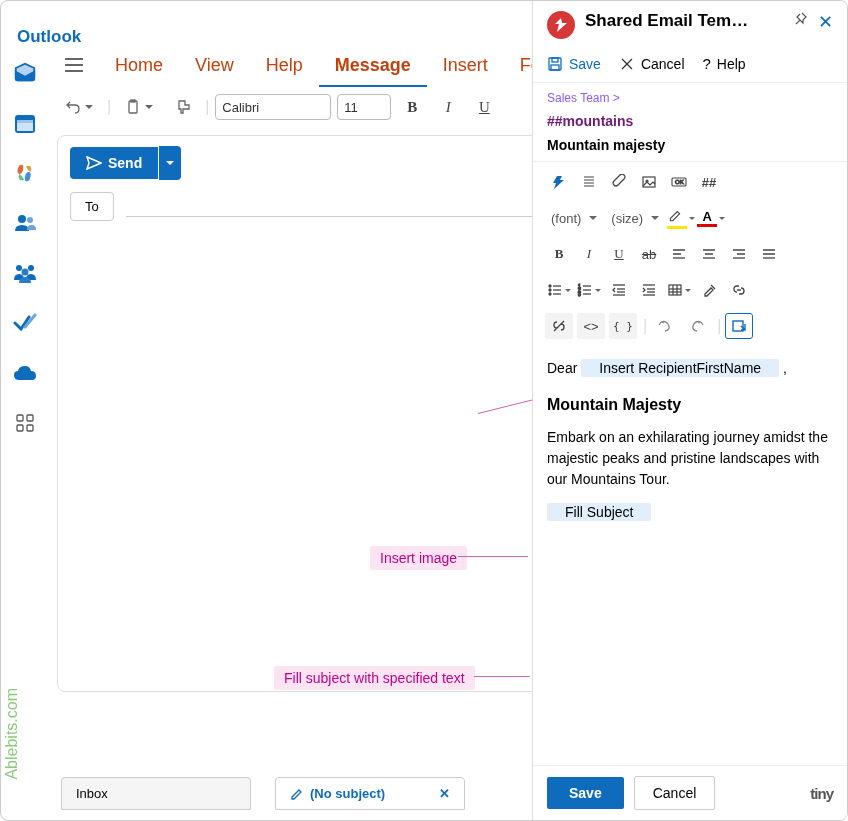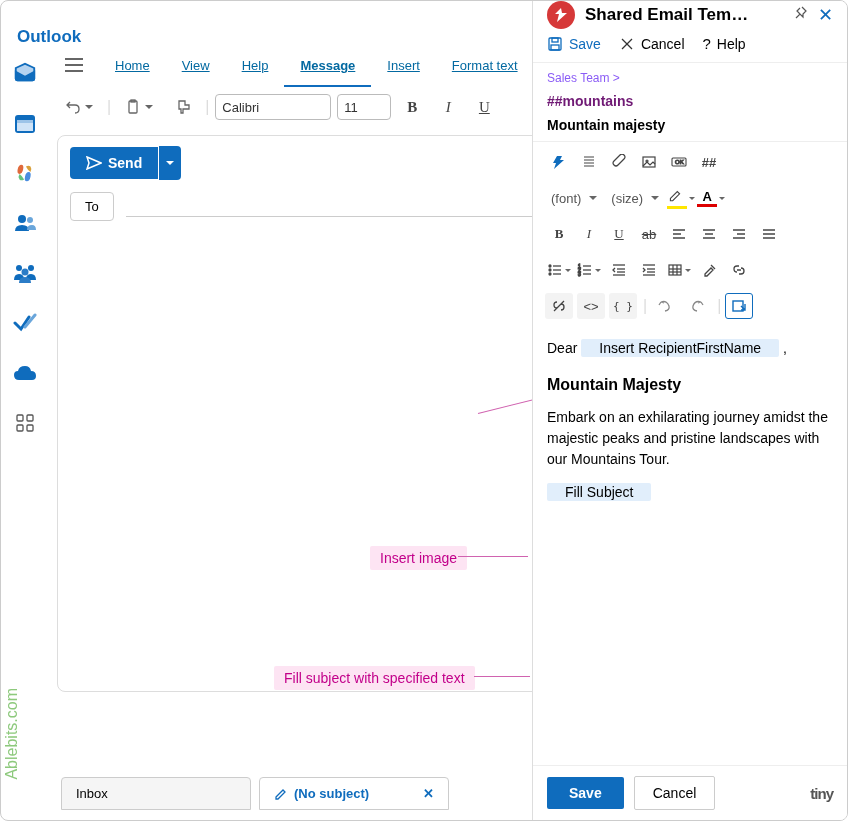--- a/index.html
+++ b/index.html
@@ -16,21 +16,21 @@
 .leftrail { position: absolute; left: 0; top: 46px; bottom: 0; width: 48px; display: flex; flex-direction: column; align-items: center; padding-top: 14px; gap: 26px; }
 .rail-icon { width: 24px; height: 24px; display: flex; align-items: center; justify-content: center; cursor: pointer; }
 .watermark { position: absolute; left: 2px; bottom: 40px; writing-mode: vertical-rl; transform: rotate(180deg); color: #8dc97c; font-size: 16px; font-weight: 500; }
 
 
 .main { position: absolute; left: 48px; top: 46px; right: 0; bottom: 0; }
 
 
 .ribbon-tabs { height: 40px; display: flex; align-items: center; gap: 0; border-bottom: 1px solid transparent; }
 .hamburger { padding: 0 16px; cursor: pointer; }
-.rtab { padding: 0 16px; font-size: 13px; color: #0369a1; cursor: pointer; height: 40px; display: flex; align-items: center; border-bottom: 2px solid transparent; text-decoration: underline; }
+.rtab { padding: 0 16px; font-size: 18px; color: #c2410c; cursor: pointer; height: 40px; display: flex; align-items: center; border-bottom: 2px solid transparent; }
 .rtab.active { font-weight: 600; border-bottom: 2px solid #0f6cbd; }
 
 
 .toolbar { height: 40px; display: flex; align-items: center; padding: 4px 8px; gap: 6px; }
 .tool-btn { padding: 4px 8px; display: flex; align-items: center; border-radius: 4px; cursor: pointer; color: #555; }
 .tool-btn svg { width: 16px; height: 16px; }
 .tool-split::after { content: ''; border-left: 4px solid transparent; border-right: 4px solid transparent; border-top: 4px solid #666; margin-left: 4px; }
 .font-select { height: 26px; border: 1px solid #bbb; border-radius: 4px; padding: 0 6px; font-size: 13px; color: #333; width: 116px; }
 .size-select { height: 26px; border: 1px solid #bbb; border-radius: 4px; padding: 0 6px; font-size: 13px; color: #333; width: 54px; }
 .fmt-btn { width: 30px; height: 28px; display: flex; align-items: center; justify-content: center; font-family: 'Times New Roman', serif; font-size: 15px; color: #444; cursor: pointer; }
@@ -50,28 +50,28 @@
 .subj-row { padding: 6px 12px 14px; }
 .subj-input { width: 100%; border: none; border-bottom: 2px solid #0f6cbd; padding: 6px 0; font-size: 14px; outline: none; }
 .subj-input::placeholder { color: #888; }
 .body-area { height: 460px; position: relative; }
 
 
 .callout { position: absolute; background: #fde4f3; color: #c2008a; padding: 4px 10px; font-size: 14px; border-radius: 2px; }
 .callout-line { position: absolute; height: 1px; background: #d063b0; }
 
 
-.bottom-tabs { position: absolute; left: 60px; bottom: 10px; display: flex; gap: 8px; }
+.bottom-tabs { position: absolute; left: 60px; bottom: 10px; display: flex; gap: 24px; }
 .btab { border: 1px solid #ccc; background: #f5f5f5; padding: 8px 14px; font-size: 13px; border-radius: 4px 4px 0 0; display: flex; align-items: center; gap: 6px; width: 190px; }
 .btab.subj { background: #fff; color: #0f6cbd; font-weight: 600; }
 .btab-close { margin-left: auto; cursor: pointer; }
 
 
 .panel { position: absolute; right: 0; top: 0; width: 315px; height: 100%; background: #fff; border-left: 1px solid #ddd; display: flex; flex-direction: column; }
-.panel-hdr { display: flex; align-items: center; padding: 0 14px; gap: 10px; }
+.panel-hdr { display: flex; padding: 10px 14px; gap: 10px; }
 .panel-logo { width: 28px; height: 28px; background: #d63838; border-radius: 50%; display: flex; align-items: center; justify-content: center; color: #fff; }
 .panel-title { font-size: 17px; font-weight: 600; flex: 1; white-space: nowrap; overflow: hidden; text-overflow: ellipsis; }
 .panel-pin, .panel-close { cursor: pointer; color: #333; }
 .panel-close { color: #0f6cbd; font-size: 18px; }
 
 .panel-actions { display: flex; align-items: center; gap: 18px; padding: 6px 14px 10px; border-bottom: 1px solid #eee; }
 .pact { display: flex; align-items: center; gap: 6px; font-size: 14px; cursor: pointer; }
 .pact-save { color: #0f6cbd; }
 .pact svg { width: 16px; height: 16px; }
 

